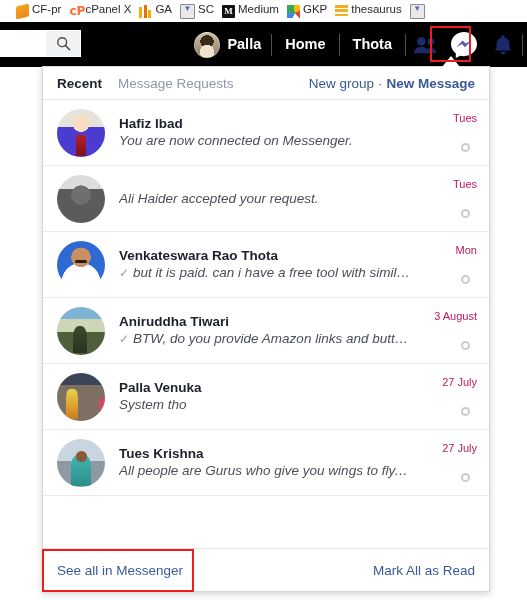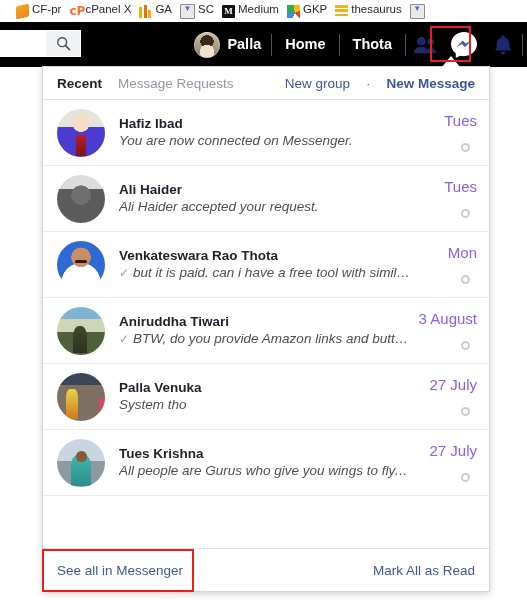--- a/index.html
+++ b/index.html
@@ -196,21 +196,21 @@
   #tab-message-requests {
     font-size: 13.5px;
     color: #9197a3;
   }
   #header-actions {
     margin-left: auto;
     font-size: 13.5px;
     color: #3b5998;
     display: flex;
     align-items: center;
-    gap: 16px;
+    gap: 4px;
     white-space: nowrap;
   }
   #header-actions .dot-sep { color: #3b5998; }
   #new-message-link { font-weight: bold; }
 
   
   #thread-list {
     flex: 1 1 auto;
     overflow: hidden;
   }
@@ -271,22 +271,22 @@
     width: 62px;
     height: 48px;
     display: flex;
     flex-direction: column;
     align-items: flex-end;
     justify-content: space-between;
     padding: 3px 2px 5px 0;
     box-sizing: border-box;
   }
   .thread-time {
-    font-size: 15px;
-    color: #8b5cf6;
+    font-size: 11px;
+    color: #be185d;
     white-space: nowrap;
   }
   .thread-status-dot {
     width: 9px; height: 9px;
     border-radius: 50%;
     border: 2px solid #c9ccd1;
     box-sizing: border-box;
     margin-right: 7px;
   }
 
@@ -469,21 +469,20 @@
           </div>
         </div>
         <div class="thread-meta">
           <div class="thread-time">Tues</div>
           <div class="thread-status-dot"></div>
         </div>
       </div>
       <div class="thread-row">
         <div class="thread-avatar av2"></div>
         <div class="thread-body">
-          <div class="thread-name">Ali Haider</div>
           <div class="thread-snippet-line">
             <span class="thread-snippet">Ali Haider accepted your request.</span>
           </div>
         </div>
         <div class="thread-meta">
           <div class="thread-time">Tues</div>
           <div class="thread-status-dot"></div>
         </div>
       </div>
       <div class="thread-row">

